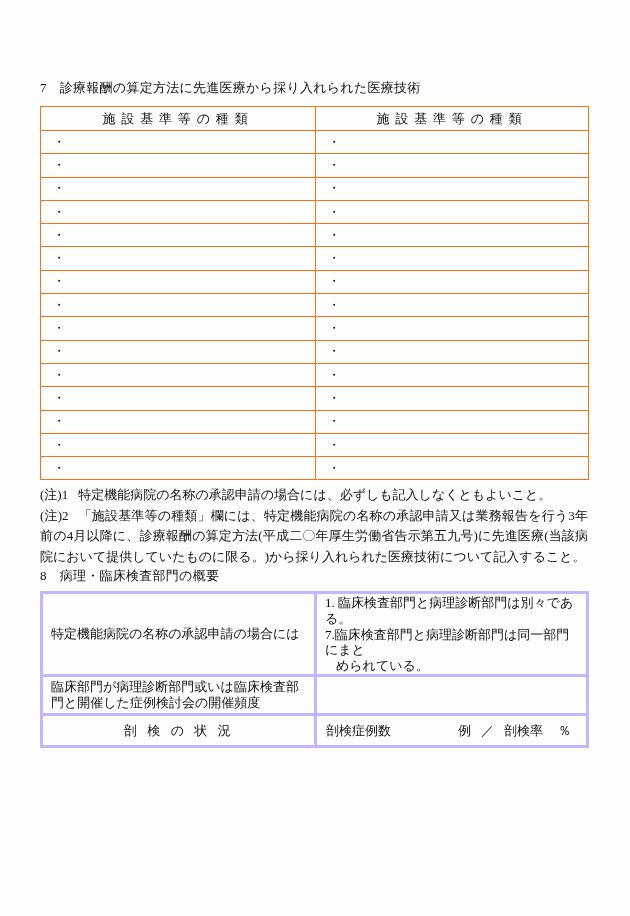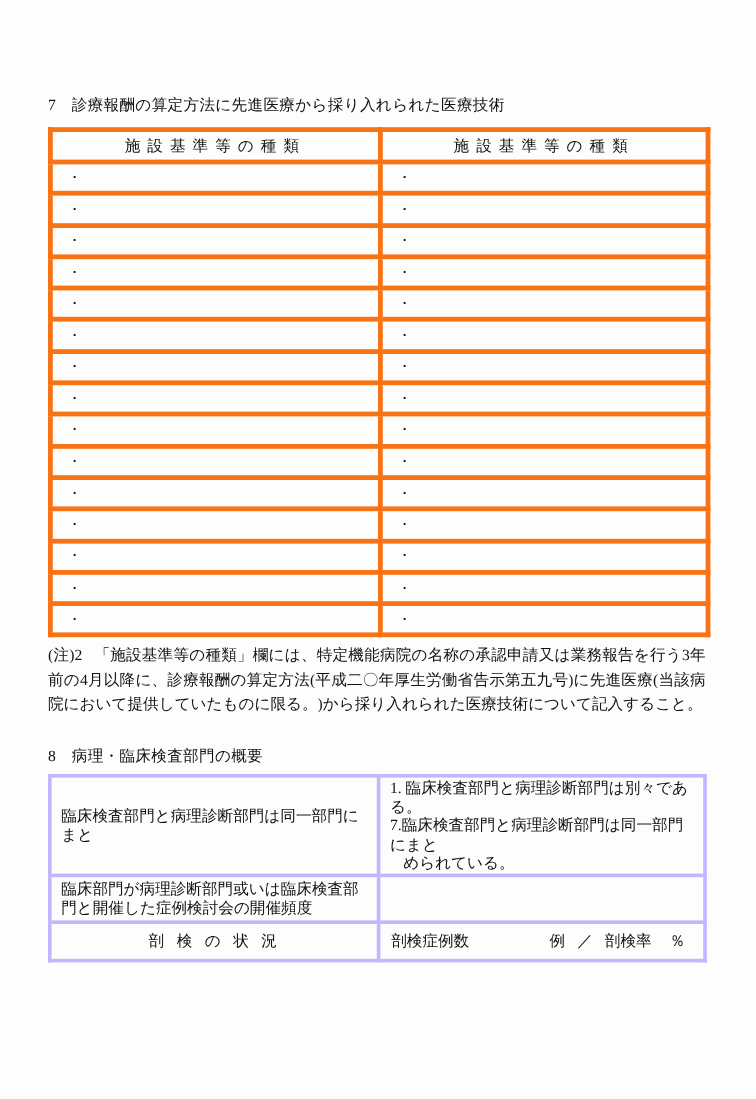--- a/index.html
+++ b/index.html
@@ -18,21 +18,21 @@
   }
   .section-title{
     font-size:13px;
     letter-spacing:0.02em;
     white-space:nowrap;
   }
   .section-title .sec-no{display:inline-block;margin-right:13px;}
   
   table{border-collapse:collapse;table-layout:fixed;}
   .t1{width:548px;margin-top:9px;}
-  .t1 th,.t1 td{border:4px solid #f97316;padding:0;}
+  .t1 th,.t1 td{border:1px solid #f97316;padding:0;}
   .t1 th{
     height:23px;
     font-weight:normal;
     font-size:13px;
     letter-spacing:0.45em;
     text-align:center;
     vertical-align:middle;
   }
   .t1 td{
     height:22.3px;
@@ -43,21 +43,21 @@
   .bullet{display:inline-block;line-height:1;}
   
   .notes{margin-top:5px;width:548px;}
   .note{
     font-size:13px;
     line-height:20.5px;
     text-align:justify;
   }
   .note .note-label{margin-right:10px;}
   
-  .sec8{margin-top:23px;}
+  .sec8{}
   .t2{width:548px;margin-top:6px;}
   .t2 td{border:3px solid #c4b5fd;vertical-align:middle;font-size:13px;}
   .t2 .col-l{width:274px;}
   .t2 .col-r{width:272px;}
   .t2 .cell-l{padding:2px 6px 2px 8px;line-height:16px;}
   .t2 .cell-r{padding:1px 4px 1px 8px;line-height:15.6px;vertical-align:top;}
   .t2 .row1 td{height:45px;}
   .t2 .row2 td{height:32px;}
   .t2 .row3 td{height:25px;}
   .t2 .autopsy-label{
@@ -154,36 +154,39 @@
         </tr>
         <tr>
           <td><span class="bullet">・</span></td>
           <td><span class="bullet">・</span></td>
         </tr>
       </tbody>
   </table>
 
   <div class="notes">
     <div class="note">
+      <span class="note-label">(注)1</span><span>特定機能病院の名称の承認申請の場合には、必ずしも記入しなくともよいこと。</span>
+    </div>
+    <div class="note">
       <span class="note-label">(注)2</span><span>「施設基準等の種類」欄には、特定機能病院の名称の承認申請又は業務報告を行う3年前の4月以降に、診療報酬の算定方法(平成二〇年厚生労働省告示第五九号)に先進医療(当該病院において提供していたものに限る。)から採り入れられた医療技術について記入すること。</span>
     </div>
   </div>
 
   <div class="section-title sec8">
     <span class="sec-no">8</span><span>病理・臨床検査部門の概要</span>
   </div>
 
   <table class="t2">
     <colgroup>
         <col class="col-l">
         <col class="col-r">
       </colgroup>
     <tbody>
       <tr class="row1">
-        <td class="cell-l">臨床検査部門と病理診断部門は同一部門にまと</td>
+        <td class="cell-l">特定機能病院の名称の承認申請の場合には</td>
         <td class="cell-r">
           <div>1. 臨床検査部門と病理診断部門は別々である。</div>
           <div>7.臨床検査部門と病理診断部門は同一部門にまと</div>
           <div class="indent1">められている。</div>
         </td>
       </tr>
       <tr class="row2">
         <td class="cell-l">臨床部門が病理診断部門或いは臨床検査部門と開催した症例検討会の開催頻度</td>
         <td class="cell-r"></td>
       </tr>

